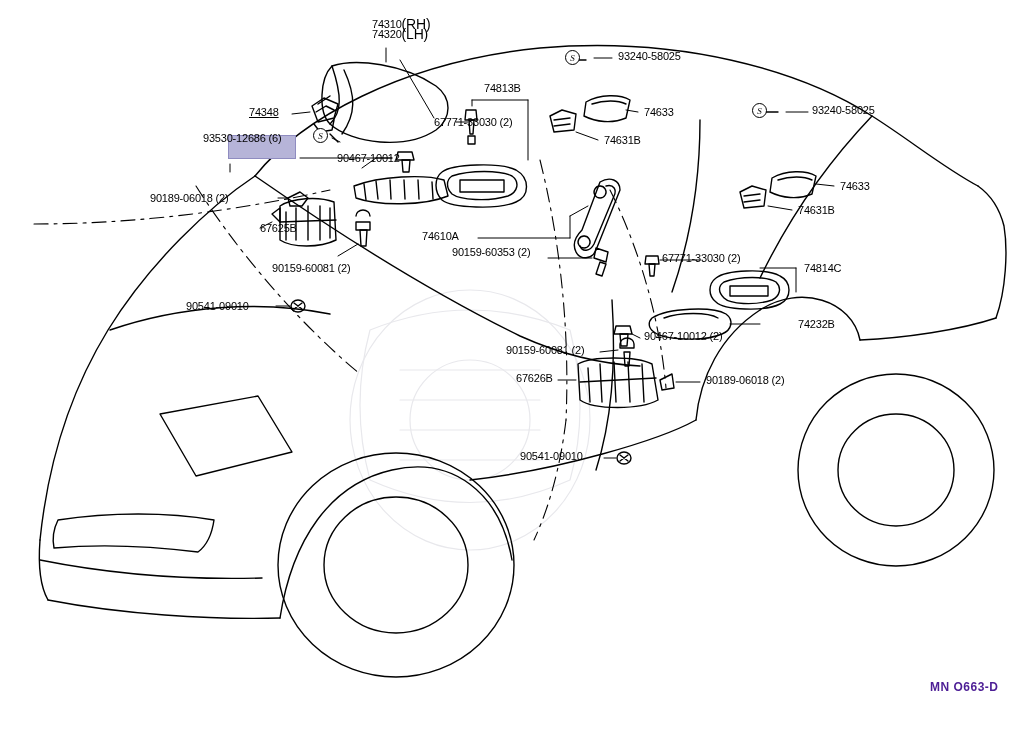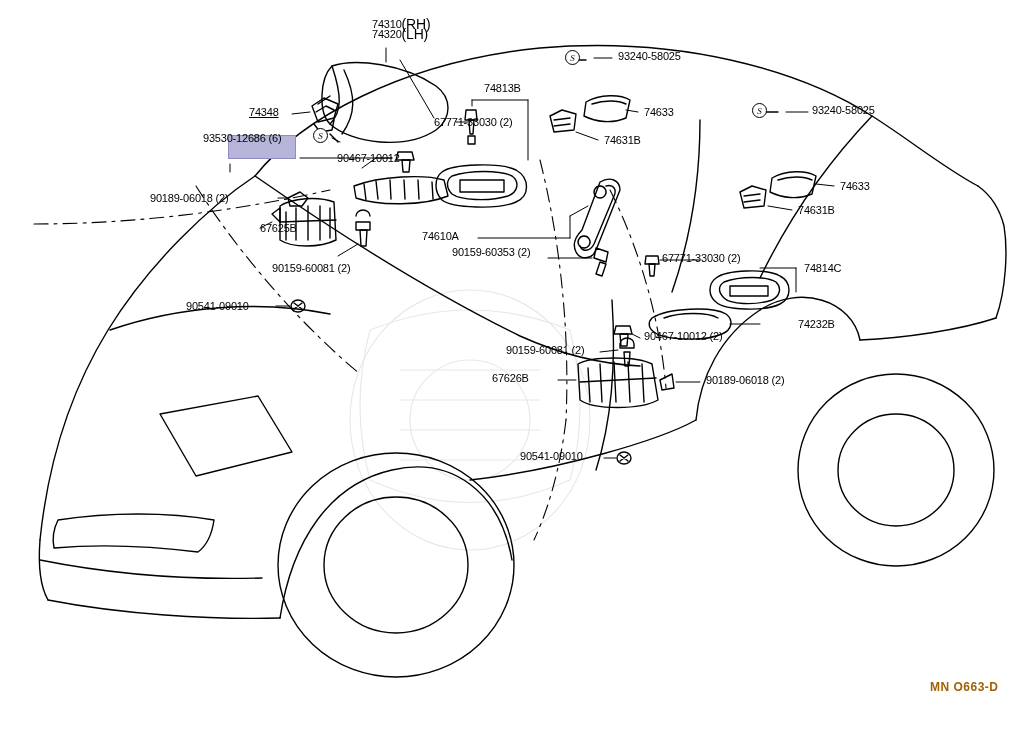--- a/index.html
+++ b/index.html
@@ -37,21 +37,21 @@
     font-size: 14px;
     vertical-align: top;
     letter-spacing: -0.2px;
   }
   .footer-code {
     position: absolute;
     font-family: "Liberation Sans", sans-serif;
     font-size: 12px;
     font-weight: bold;
     letter-spacing: 0.5px;
-    color: #a16207;
+    color: #4c1d95;
     white-space: nowrap;
   }
   .highlight-box {
     position: absolute;
     background: #b6b4d8;
     border: 1px solid #8f8cc0;
   }
   .s-badge {
     position: absolute;
     width: 15px;
@@ -370,21 +370,21 @@
   </div>
 
   <div class="label" style="left:644px; top:330px;text-align:center;">
     <span>90467-10012 (2)</span>
   </div>
 
   <div class="label" style="left:506px; top:344px;">
     <span>90159-60081 (2)</span>
   </div>
 
-  <div class="label" style="left:492px; top:372px;">
+  <div class="label" style="left:516px; top:372px;">
     <span>67626B</span>
   </div>
 
   <div class="label" style="left:706px; top:374px;">
     <span>90189-06018 (2)</span>
   </div>
 
   <div class="label" style="left:520px; top:450px;">
     <span>90541-09010</span>
   </div>

